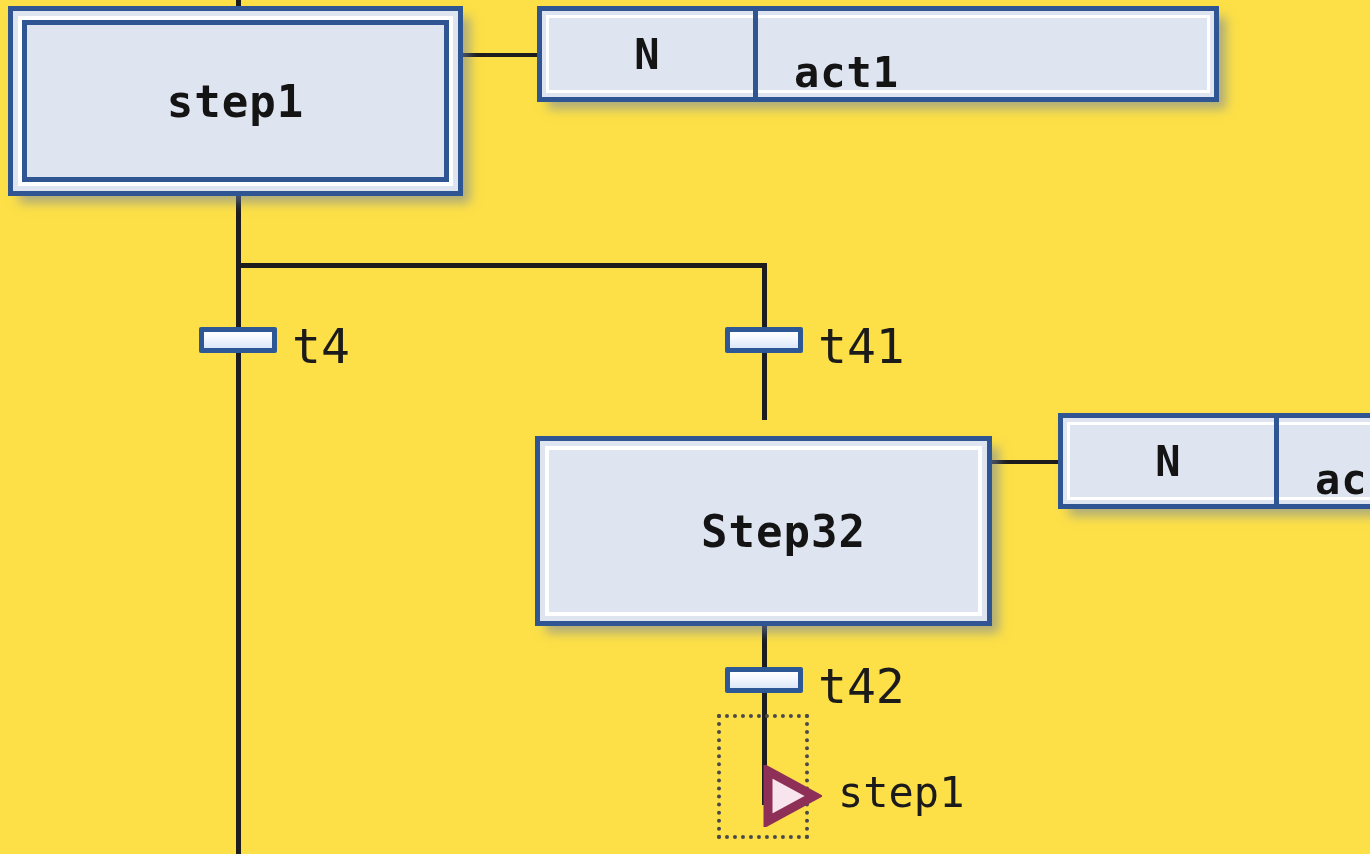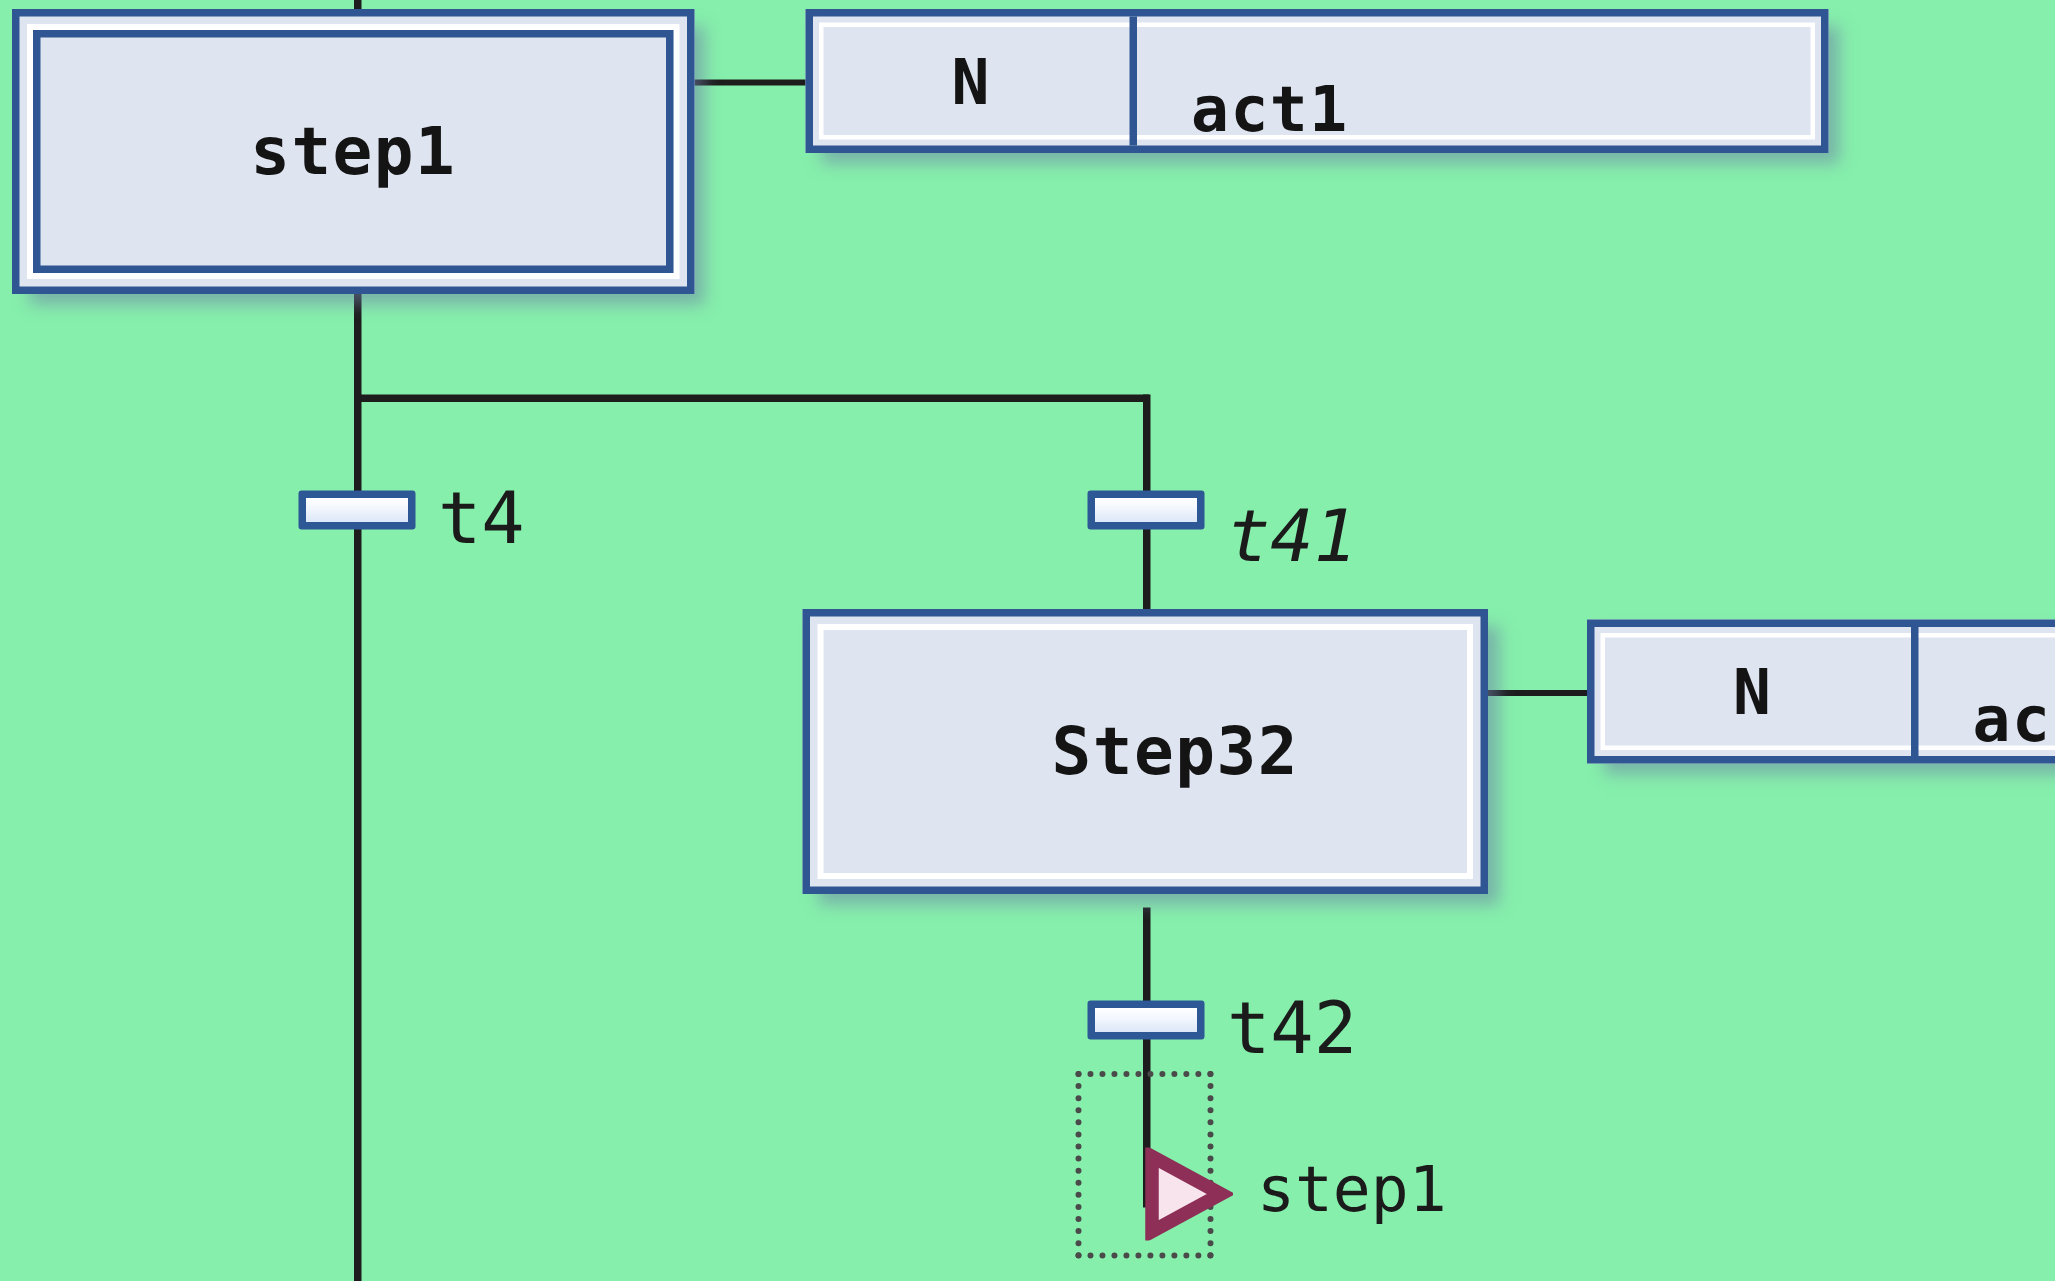--- a/index.html
+++ b/index.html
@@ -8,21 +8,21 @@
     padding: 0;
     background: #ffffff;
   }
   body {
     font-family: "DejaVu Sans Mono", "Liberation Mono", monospace;
   }
   #canvas {
     position: relative;
     width: 1370px;
     height: 854px;
-    background: #86efac;
+    background: #fde047;
     overflow: hidden;
   }
 
   
   .link {
     position: absolute;
     background: #1d1d1d;
   }
   .link.v { width: 5px; }
   .link.h { height: 5px; }
@@ -182,23 +182,23 @@
     </div>
     <div class="action-name">
       <span class="action-text">act1</span>
     </div>
   </div>
 
   <div class="transition" style="left:199px; top:327px;"></div>
   <span class="transition-label" style="left:292px; top:318px;">t4</span>
 
   <div class="transition" style="left:725px; top:327px;"></div>
-  <span class="transition-label" style="left:818px; top:330px;font-style:italic;">t41</span>
-
-  <div class="step" style="left:535px; top:406px; width:457px; height:190px;padding-left:40px;">
+  <span class="transition-label" style="left:818px; top:318px;">t41</span>
+
+  <div class="step" style="left:535px; top:436px; width:457px; height:190px;padding-left:40px;">
     <span class="inner-ring"></span>
     <span class="step-label">Step32</span>
   </div>
 
   <div class="action-block" style="left:1058px; top:413px; width:400px; height:96px;">
     <span class="ring"></span>
     <div class="action-qualifier" style="width:216px;">
       <span class="action-text">N</span>
     </div>
     <div class="action-name">

